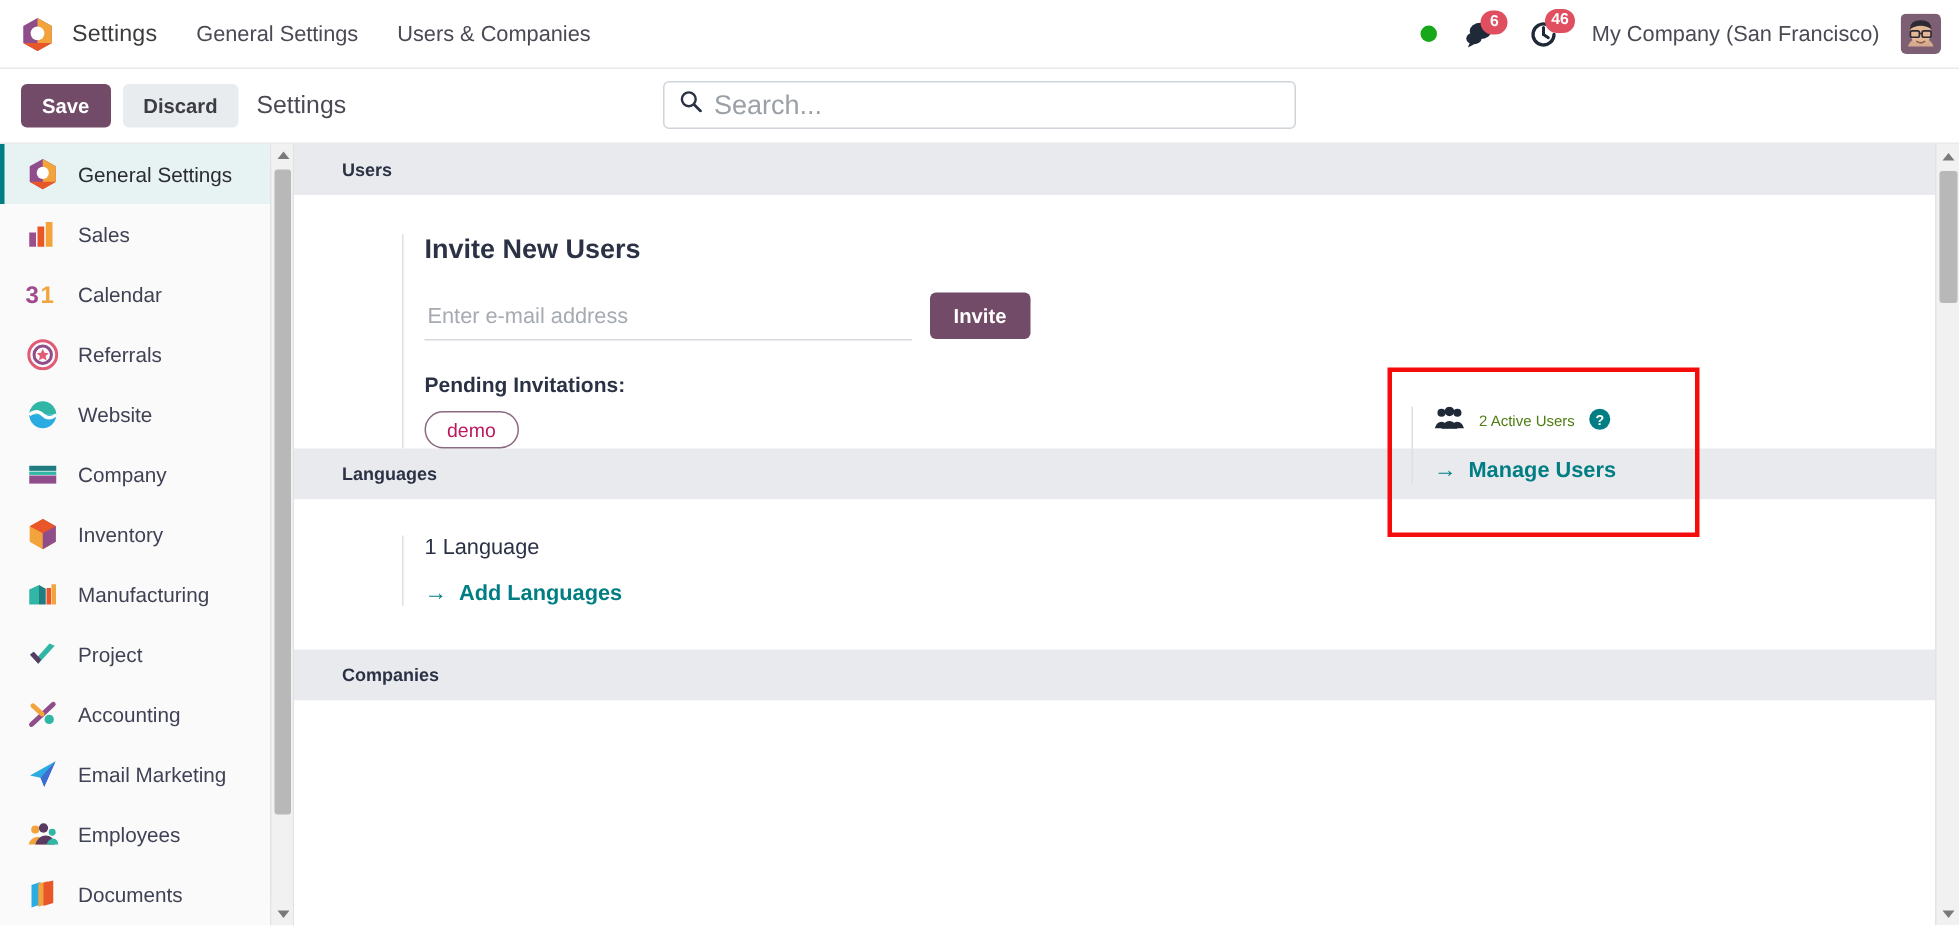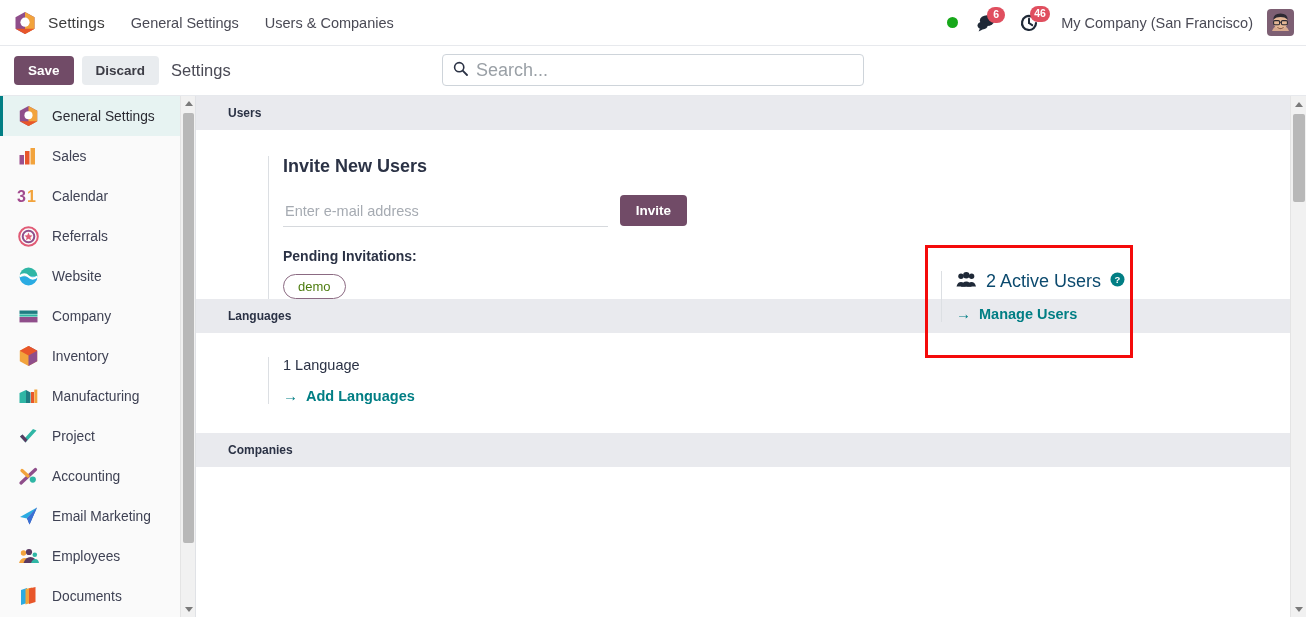--- a/index.html
+++ b/index.html
@@ -191,21 +191,21 @@
     padding: 8px 16px; cursor: pointer;
     margin-left: 12px; margin-bottom: 1px;
     font-family: "Liberation Sans", sans-serif;
   }
   .pending-label {
     font-size: 14px; font-weight: 700; color: #2b3245;
     margin-top: 21px; margin-bottom: 10px;
   }
   .pill {
     display: inline-block;
-    border: 1px solid #8b6a82; color: #4d7c0f;
+    border: 1px solid #8b6a82; color: #be185d;
     border-radius: 14px; padding: 4px 14px;
     font-size: 13px; cursor: pointer;
   }
 
   
   .highlight-box {
     position: absolute; left: 729px; top: 149px;
     width: 208px; height: 113px;
     border: 3px solid #f40b0b;
     background: transparent;
@@ -214,21 +214,21 @@
   .users-panel {
     position: absolute; left: 745px; top: 175px;
     border-left: 1px solid #dcdfe3;
     padding-left: 14px;
   }
   .users-count-row {
     display: flex; align-items: center; gap: 9px;
     margin-bottom: 13px;
   }
   .users-count-text {
-    font-size: 18px; color: #0c4a6e; font-weight: 400;
+    font-size: 10px; color: #4d7c0f; font-weight: 400;
   }
   .link-teal {
     display: flex; align-items: center; gap: 8px;
     color: #017e84; font-size: 14.5px; font-weight: 700;
     cursor: pointer; text-decoration: none;
   }
   .link-teal .arrow { font-size: 15px; }
 
   .lang-count { font-size: 14.5px; color: #2b3245; margin-bottom: 14px; }
 

